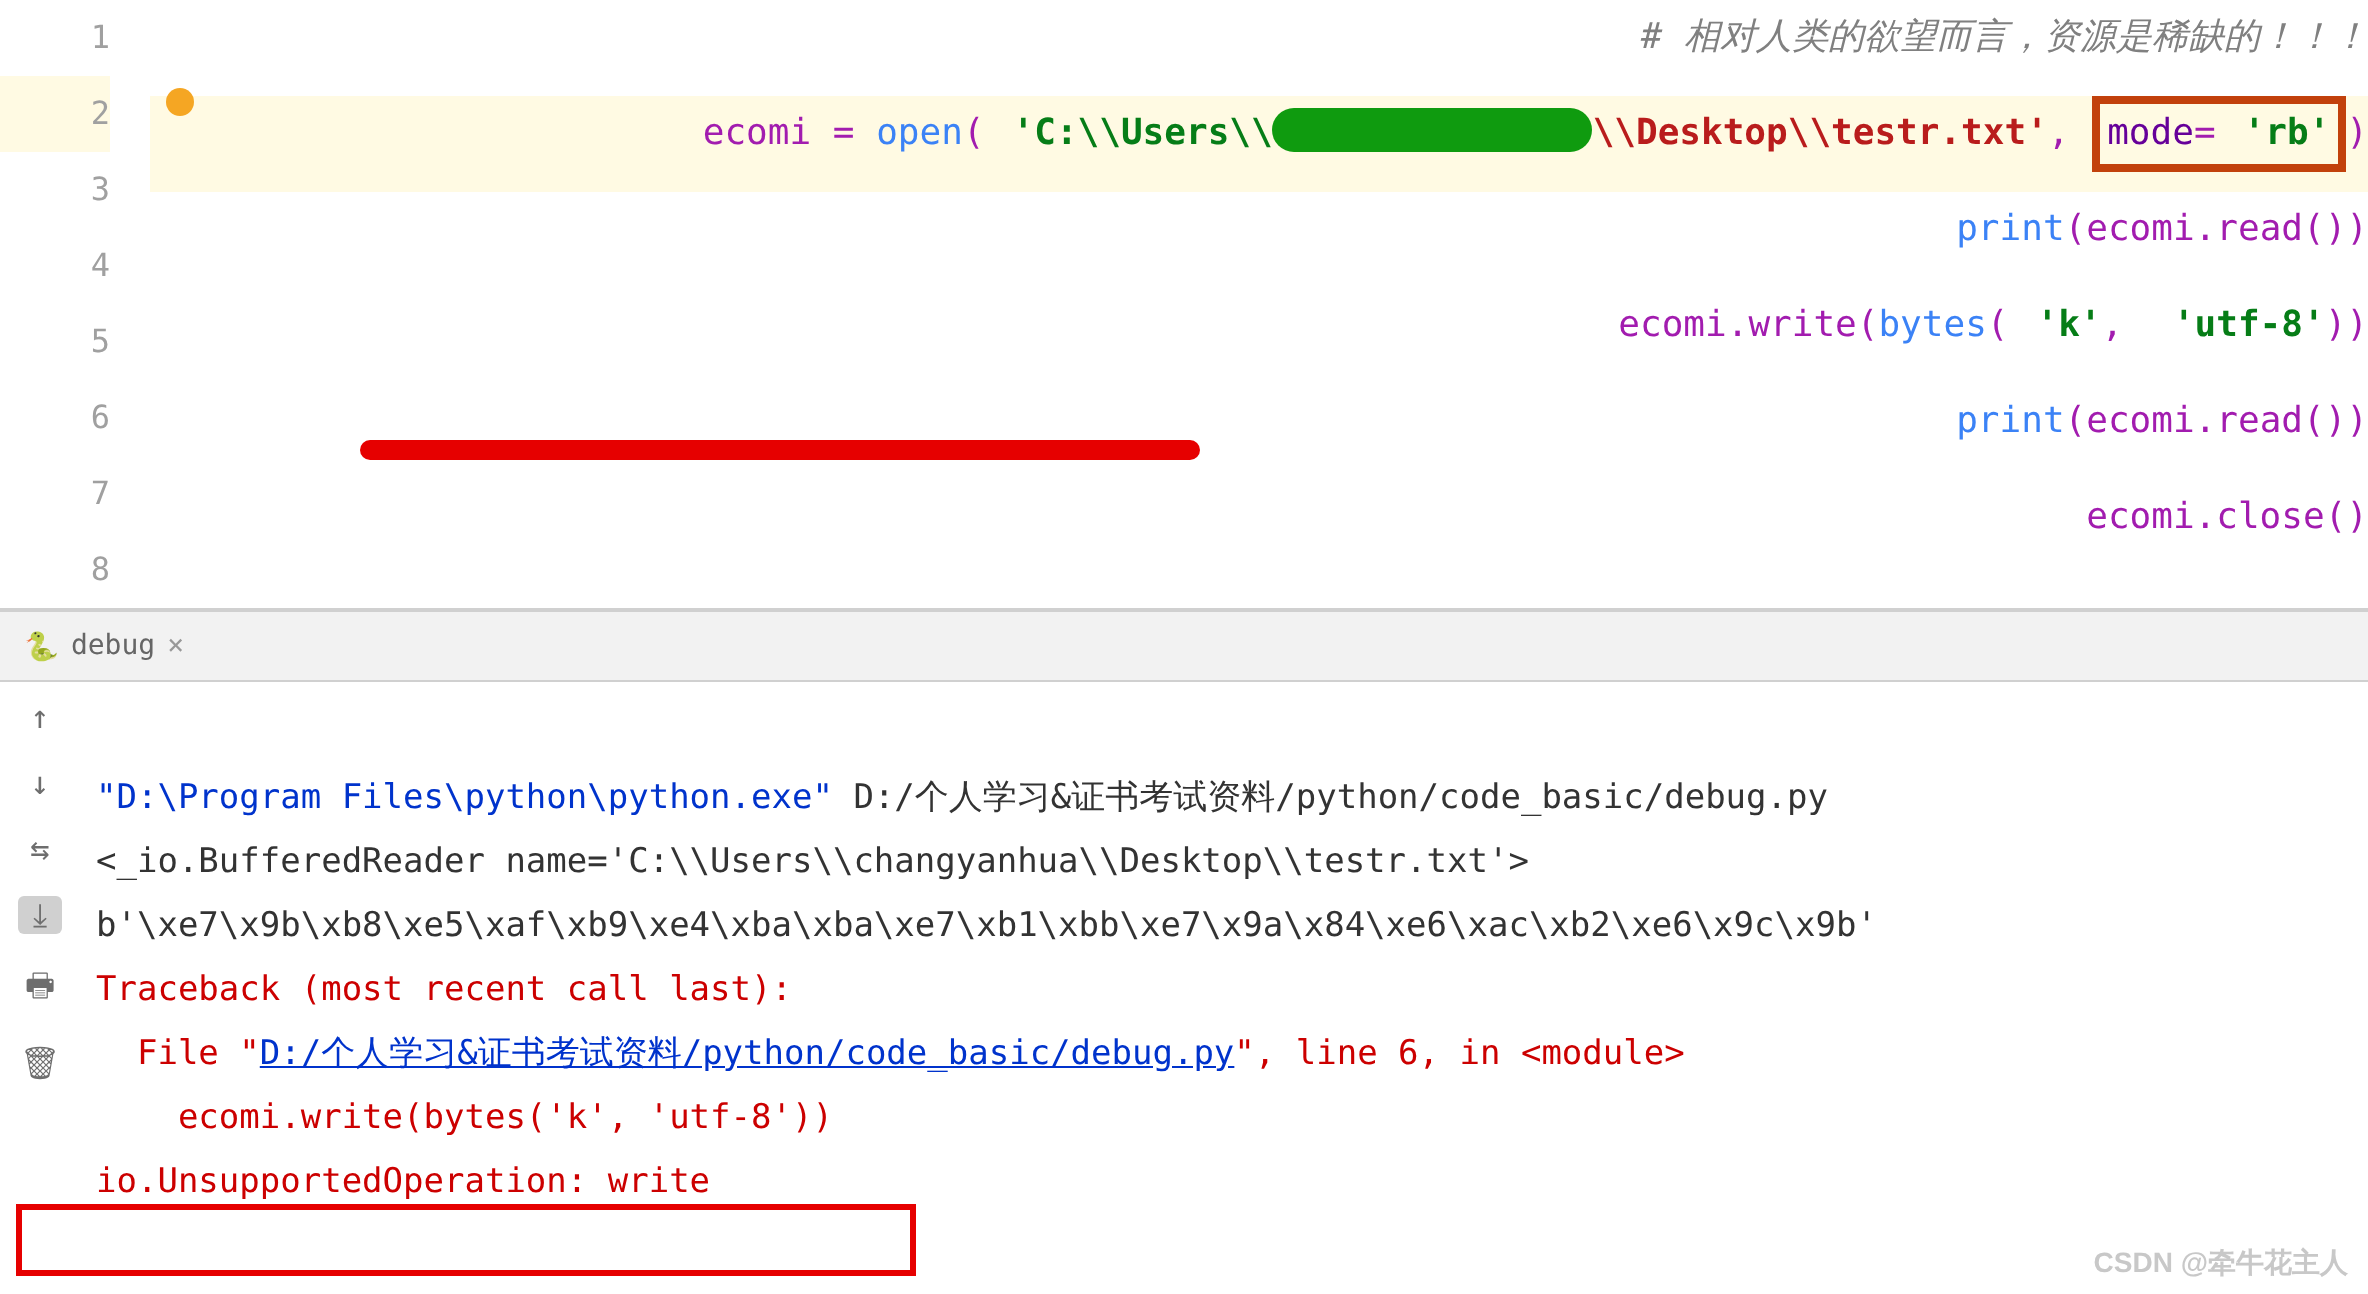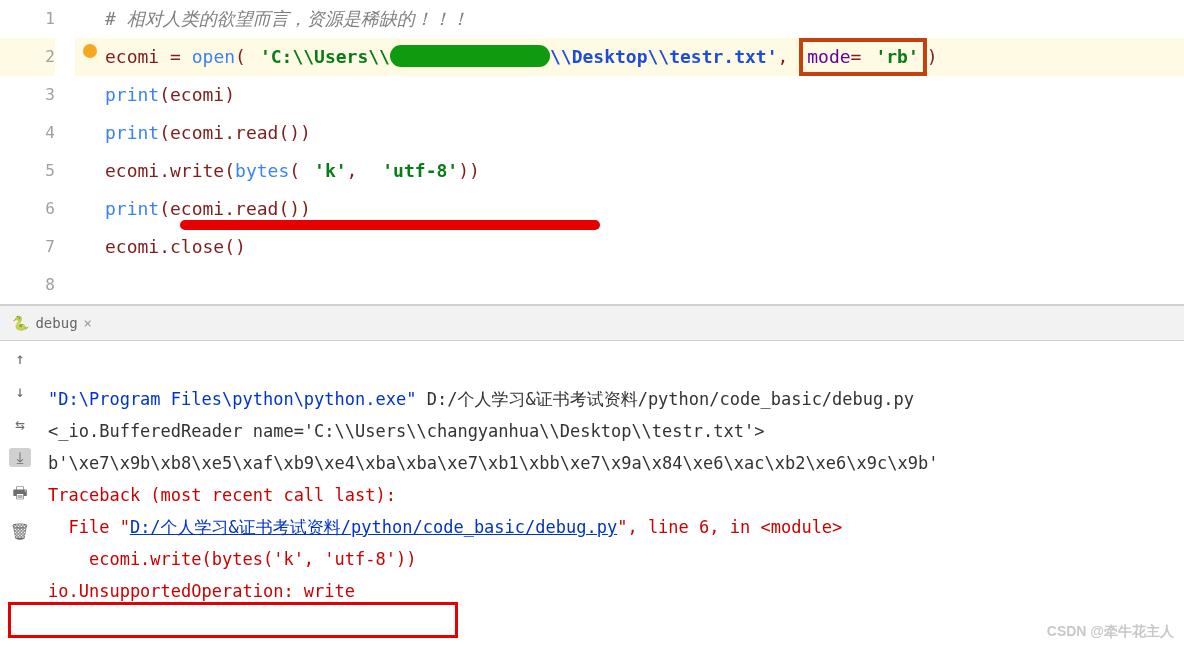--- a/index.html
+++ b/index.html
@@ -25,41 +25,42 @@
   color: #a0a0a0;
   font-size: 16px;
   user-select: none;
 }
 .gutter .ln { height: 38px; line-height: 38px; }
 .code-area {
   flex: 1;
   position: relative;
 }
 .code-line {
-  height: 38px;
+  height: 48px;
   line-height: 38px;
   white-space: pre;
   padding-left: 30px;
+  text-align: right;
 }
 .line-hl { background: #fffae3; }
 .bulb {
   position: absolute;
   left: 8px;
   top: 44px;
   width: 14px;
   height: 14px;
   background: #f5a623;
   border-radius: 50%;
 }
 .comment { color: #808080; font-style: italic; }
 .fn { color: #3b82f6; }
 .str { color: #067d17; font-weight: bold; margin-left: 14px; }
-.bstr { color: #1d4ed8; font-weight: bold; }
+.bstr { color: #b91c1c; font-weight: bold; }
 .param { color: #660099; }
-.plain { color: #7f1d1d; }
+.plain { color: #a21caf; }
 
 .redacted {
   display: inline-block;
   width: 160px;
   height: 22px;
   background: #0f9b0f;
   border-radius: 11px;
   vertical-align: middle;
   position: relative;
   top: -2px;
@@ -172,21 +173,20 @@
     <div class="ln">4</div>
     <div class="ln">5</div>
     <div class="ln">6</div>
     <div class="ln">7</div>
     <div class="ln">8</div>
   </div>
   <div class="code-area">
     <div class="bulb"></div>
     <div class="code-line"><span class="comment"># 相对人类的欲望而言，资源是稀缺的！！！</span></div>
     <div class="code-line line-hl"><span class="plain">ecomi = </span><span class="fn">open</span><span class="plain">(</span><span class="str">'C:\\Users\\</span><span class="redacted"></span><span class="bstr">\\Desktop\\testr.txt'</span><span class="plain">, </span><span class="box-hl"><span class="param">mode</span><span class="plain">=</span><span class="str">'rb'</span></span><span class="plain">)</span></div>
-    <div class="code-line"><span class="fn">print</span><span class="plain">(ecomi)</span></div>
     <div class="code-line"><span class="fn">print</span><span class="plain">(ecomi.read())</span></div>
     <div class="code-line"><span class="plain">ecomi.write(</span><span class="fn">bytes</span><span class="plain">(</span><span class="str">'k'</span><span class="plain">, </span><span class="str">'utf-8'</span><span class="plain">))</span></div>
     <div class="underline-red"></div>
     <div class="code-line"><span class="fn">print</span><span class="plain">(ecomi.read())</span></div>
     <div class="code-line"><span class="plain">ecomi.close()</span></div>
   </div>
 </div>
 
 <div class="tab-bar">
   <div class="tab">

